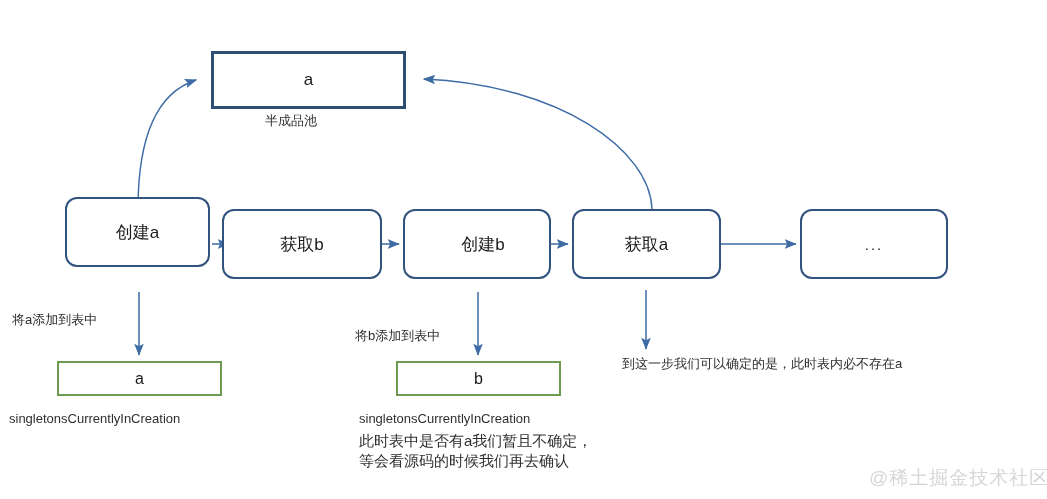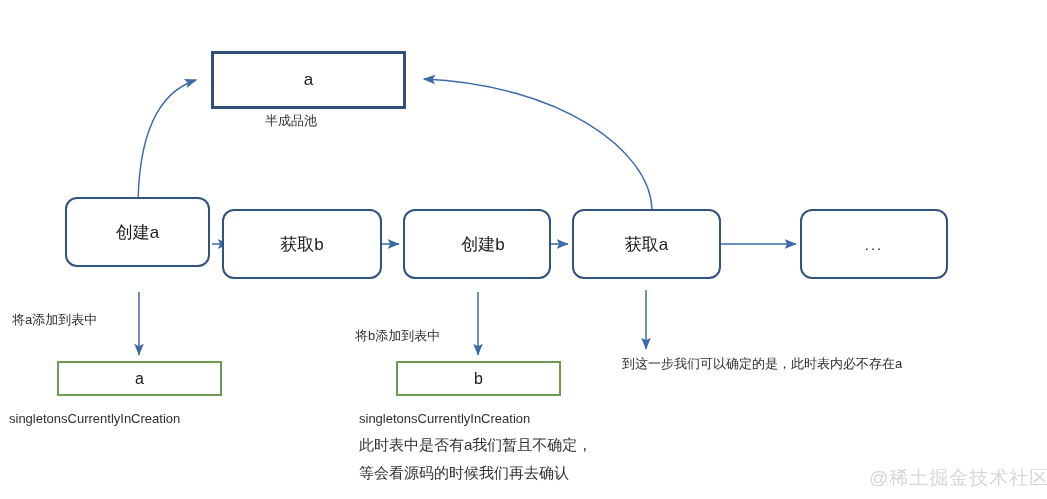--- a/index.html
+++ b/index.html
@@ -53,21 +53,21 @@
   .caption {
     position: absolute;
     font-size: 13px;
     color: #2f2f2f;
     white-space: nowrap;
   }
   .caption-multiline {
     position: absolute;
     font-size: 15px;
     color: #2f2f2f;
-    line-height: 28px;
+    line-height: 20px;
     white-space: pre-line;
   }
   .watermark {
     position: absolute;
     font-size: 19px;
     color: #d6d6d6;
     white-space: nowrap;
     letter-spacing: 1px;
   }
 </style>

